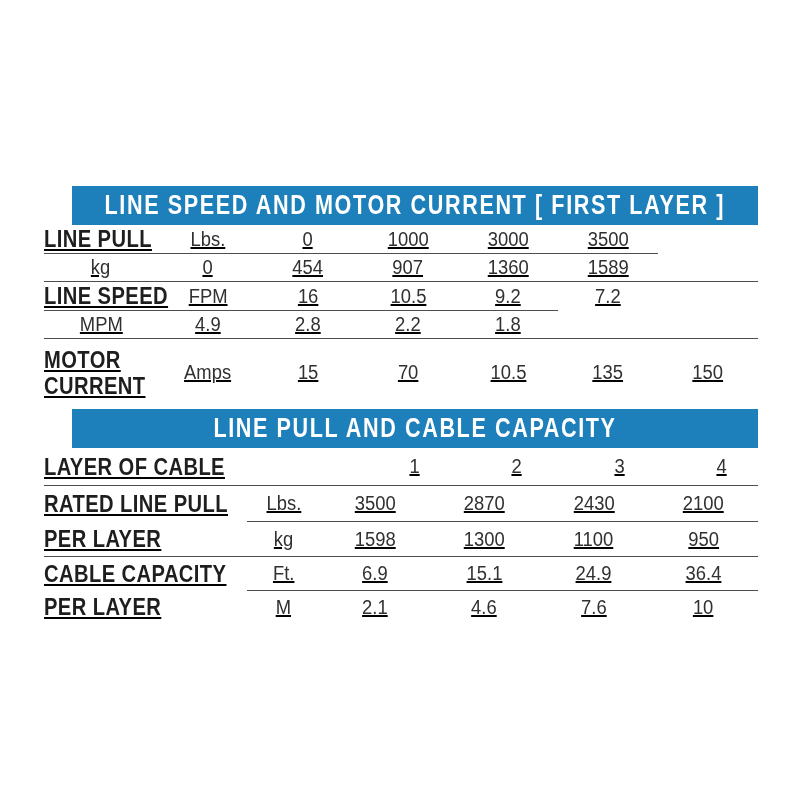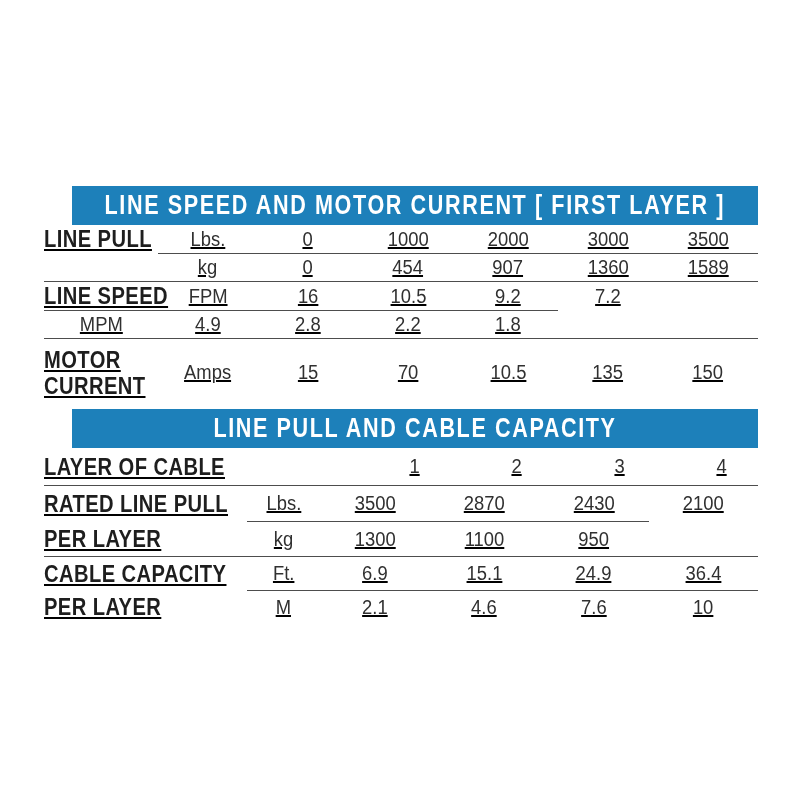--- a/index.html
+++ b/index.html
@@ -61,23 +61,20 @@
       <div class="cell">
           <span class="txt">Lbs.</span>
         </div>
       <div class="cell">
           <span class="txt">0</span>
         </div>
       <div class="cell">
           <span class="txt">1000</span>
         </div>
       <div class="cell">
-          <span class="txt">2000</span>
-        </div>
-      <div class="cell">
           <span class="txt">3000</span>
         </div>
       <div class="cell">
           <span class="txt">3500</span>
         </div>
 
       <div class="cell"></div>
       <div class="cell sep">
           <span class="txt">kg</span>
         </div>
@@ -214,20 +211,23 @@
           <span class="txt">2100</span>
         </div>
 
       <div class="cell labelcell">
         <span class="lbl">PER LAYER</span>
       </div>
       <div class="cell sep">
           <span class="txt">kg</span>
         </div>
       <div class="cell sep">
+          <span class="txt">1598</span>
+        </div>
+      <div class="cell sep">
           <span class="txt">1300</span>
         </div>
       <div class="cell sep">
           <span class="txt">1100</span>
         </div>
       <div class="cell sep">
           <span class="txt">950</span>
         </div>
     </div>
 

